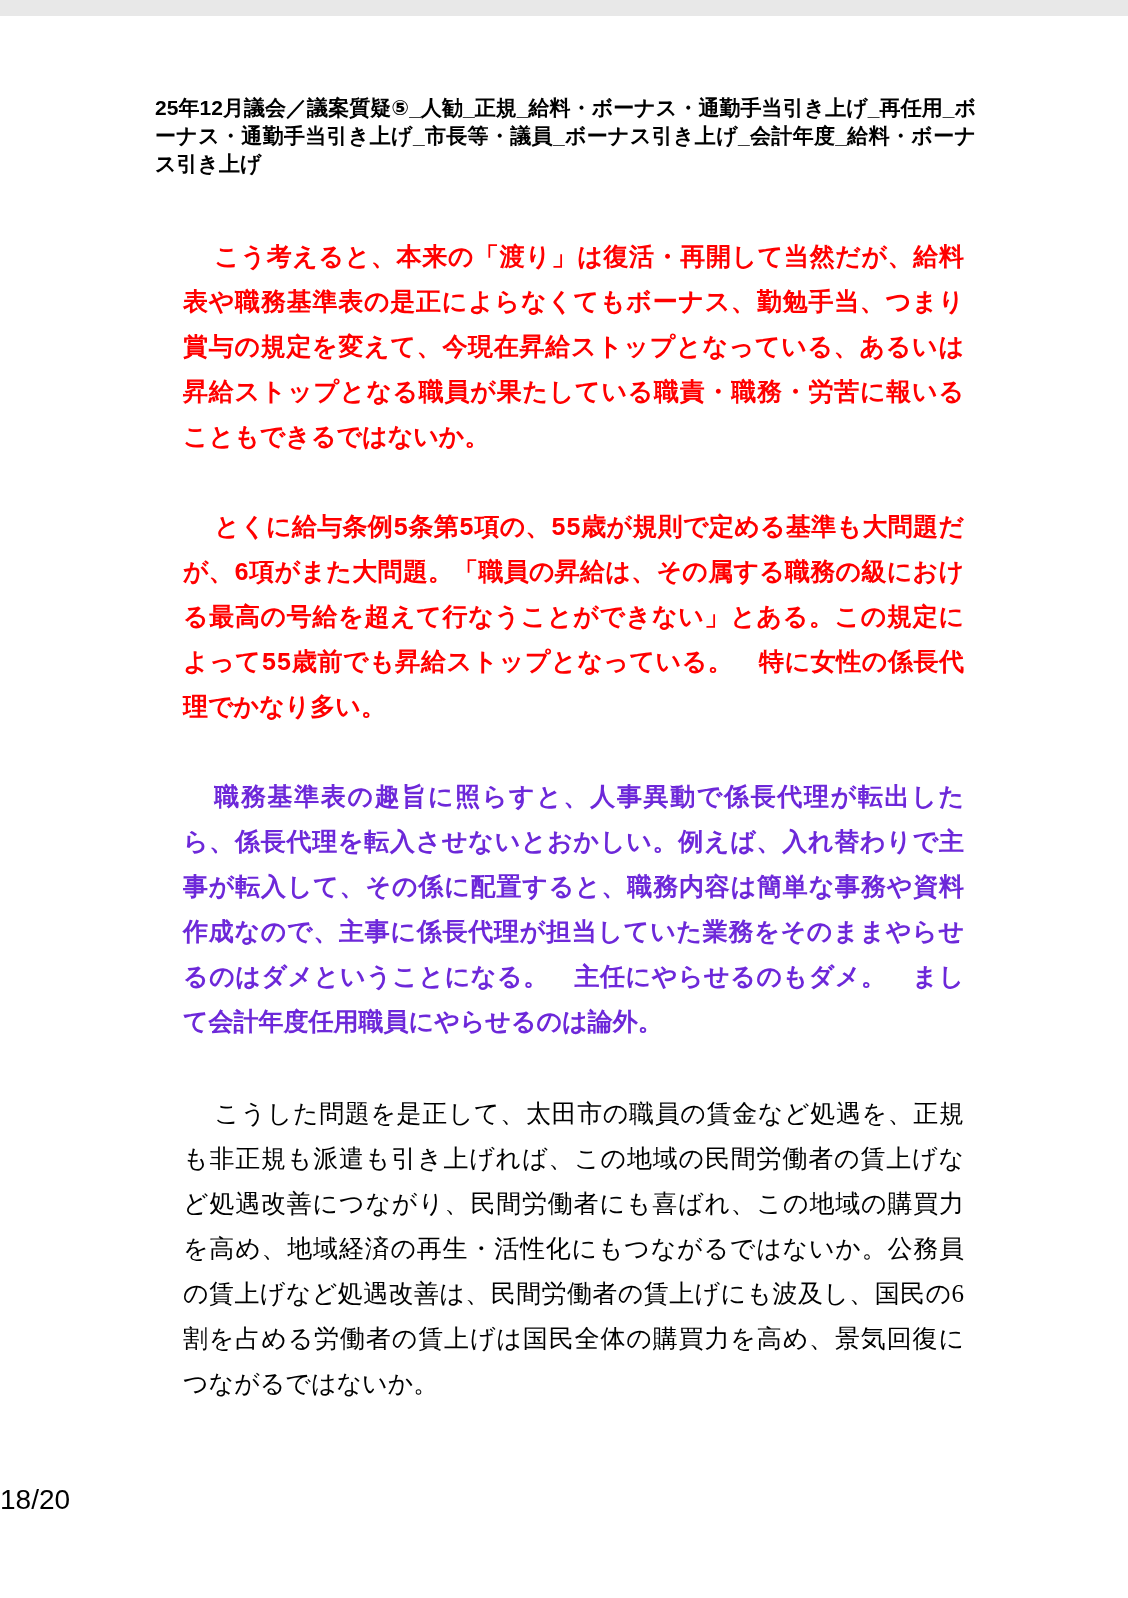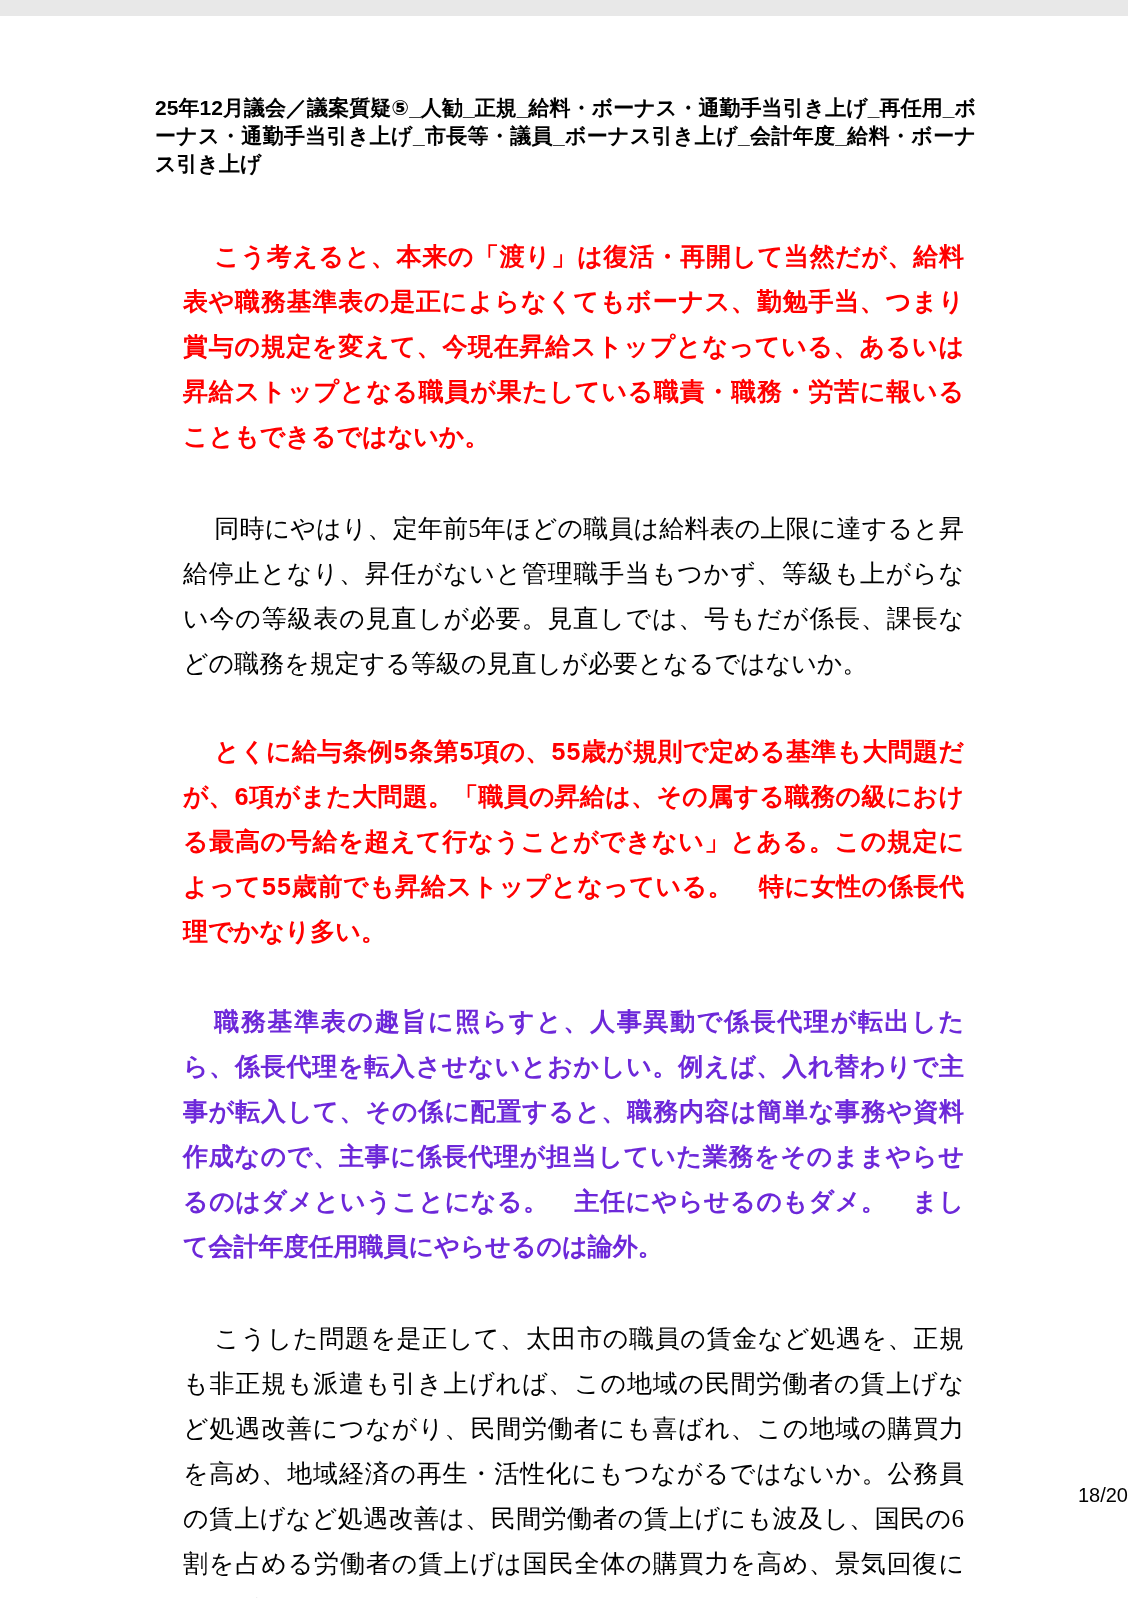--- a/index.html
+++ b/index.html
@@ -42,36 +42,35 @@
   }
   .para.black {
     font-family: "Liberation Serif", "DejaVu Serif", serif;
     font-weight: 400;
   }
   .footer {
     position: absolute;
     top: 1468px;
     left: 0;
     width: 100%;
-    text-align: right;
+    text-align: left;
     font-family: "Liberation Sans", "DejaVu Sans", sans-serif;
-    font-size: 20px;
+    font-size: 28px;
     color: #000000;
   }
 </style>
 </head>
 <body>
 
 <div class="page" style="background: rgb(255, 255, 255);">
   <div class="doc-header">25年12月議会／議案質疑⑤_人勧_正規_給料・ボーナス・通勤手当引き上げ_再任用_ボーナス・通勤手当引き上げ_市長等・議員_ボーナス引き上げ_会計年度_給料・ボーナス引き上げ</div>
 
   <div class="content">
     <p class="para red" style="color: rgb(255, 0, 0);">こう考えると、本来の「渡り」は復活・再開して当然だが、給料表や職務基準表の是正によらなくてもボーナス、勤勉手当、つまり賞与の規定を変えて、今現在昇給ストップとなっている、あるいは昇給ストップとなる職員が果たしている職責・職務・労苦に報いることもできるではないか。</p>
 
-    <p class="para black" style="color: rgb(0, 0, 0);">同時にやはり、定年前5年ほどの職員は給料表の上限に達すると昇給停止となり、昇任がないと管理職手当もつかず、等級も上がらない今の等級表の見直しが必要。見直しでは、号もだが係長、課長などの職務を規定する等級の見直しが必要となるではないか。</p>
 
     <p class="para red" style="color: rgb(255, 0, 0);">とくに給与条例5条第5項の、55歳が規則で定める基準も大問題だが、6項がまた大問題。「職員の昇給は、その属する職務の級における最高の号給を超えて行なうことができない」とある。この規定によって55歳前でも昇給ストップとなっている。　特に女性の係長代理でかなり多い。</p>
 
     <p class="para red" style="color: #6d28d9;">職務基準表の趣旨に照らすと、人事異動で係長代理が転出したら、係長代理を転入させないとおかしい。例えば、入れ替わりで主事が転入して、その係に配置すると、職務内容は簡単な事務や資料作成なので、主事に係長代理が担当していた業務をそのままやらせるのはダメということになる。　主任にやらせるのもダメ。　まして会計年度任用職員にやらせるのは論外。</p>
 
     <p class="para black" style="color: rgb(0, 0, 0);">こうした問題を是正して、太田市の職員の賃金など処遇を、正規も非正規も派遣も引き上げれば、この地域の民間労働者の賃上げなど処遇改善につながり、民間労働者にも喜ばれ、この地域の購買力を高め、地域経済の再生・活性化にもつながるではないか。公務員の賃上げなど処遇改善は、民間労働者の賃上げにも波及し、国民の6割を占める労働者の賃上げは国民全体の購買力を高め、景気回復につながるではないか。</p>
   </div>
 
   <div class="footer">18/20</div>
 </div>

